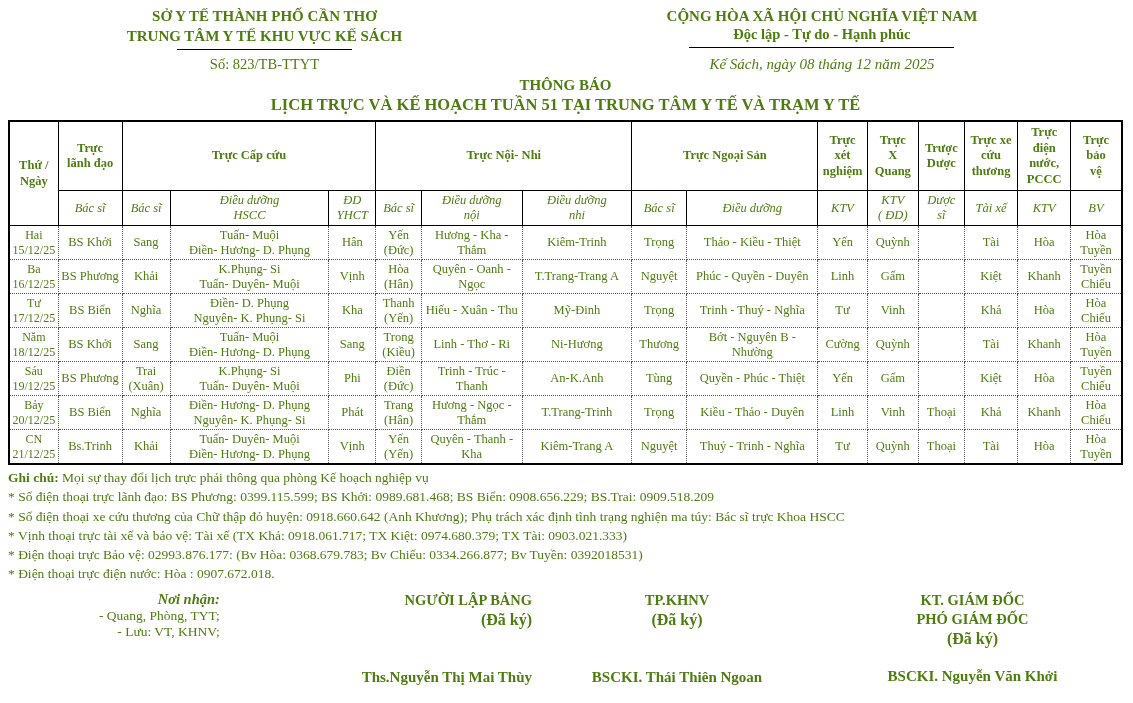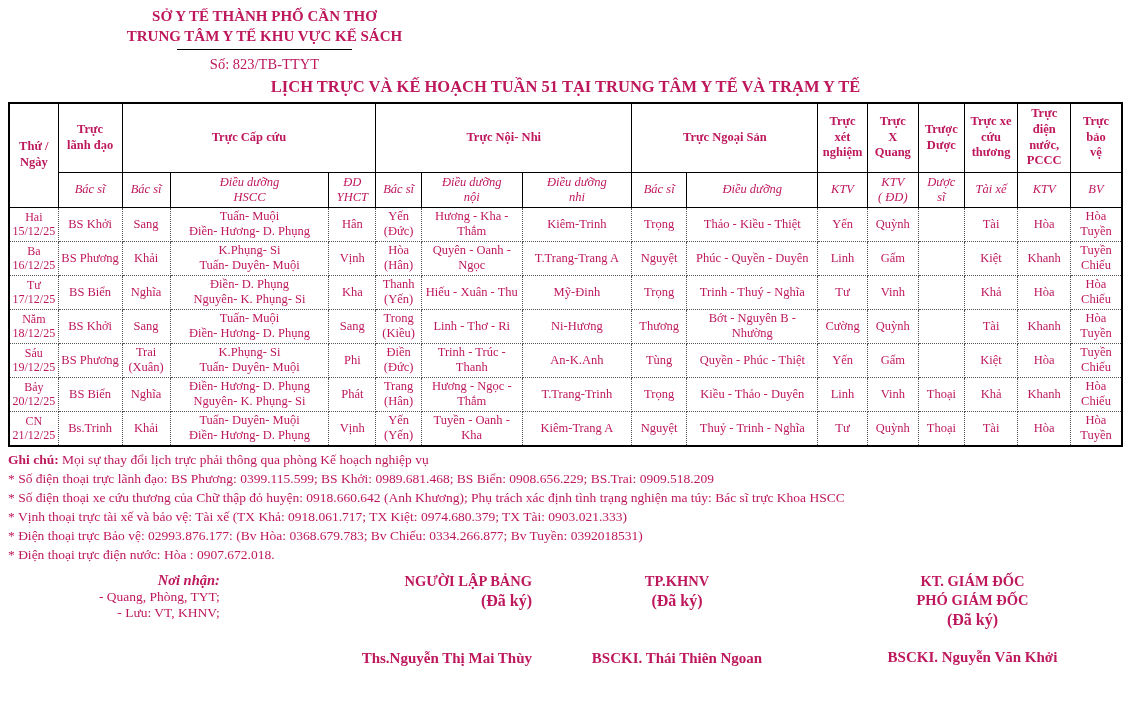--- a/index.html
+++ b/index.html
@@ -1,18 +1,18 @@
 <!DOCTYPE html>
 <html><head>
 <meta charset="utf-8">
 <style>
   html,body{margin:0;padding:0;background:#fff;}
   .page{
     width:1133px;height:703px;box-sizing:border-box;
-    padding:6px 10px 0 8px;background:#fff;color:#be185d;
+    padding:6px 10px 0 8px;background:#fff;color:#4d7c0f;
     font-family:"Liberation Serif","DejaVu Serif",serif;
     font-size:13px;overflow:hidden;position:relative;
   }
   
   .doc-header{display:flex;width:100%;}
   .dh-left{width:46%;text-align:center;}
   .dh-right{width:54%;text-align:center;}
   .dh-bold{font-weight:bold;font-size:15px;line-height:1.35;}
   .dh-rule{width:175px;border-bottom:1.5px solid #000;margin:1px auto 3px auto;height:1px;}
   .dh-rule2{width:265px;border-bottom:1.5px solid #000;margin:1px auto 3px auto;height:1px;}
@@ -63,23 +63,30 @@
 
 <div class="page">
 
   <div class="doc-header">
     <div class="dh-left">
       <div class="dh-bold">SỞ Y TẾ THÀNH PHỐ CẦN THƠ</div>
       <div class="dh-bold">TRUNG TÂM Y TẾ KHU VỰC KẾ SÁCH</div>
       <div class="dh-rule"></div>
       <div class="doc-number">Số:  823/TB-TTYT</div>
     </div>
+    <div class="dh-right">
+      <div class="dh-bold">CỘNG HÒA XÃ HỘI CHỦ NGHĨA VIỆT NAM</div>
+      <div><span class="motto">Độc lập - Tự do - Hạnh phúc</span></div>
+      <div class="dh-rule2"></div>
+      <div class="date-line">Kế Sách, ngày  08 tháng  12 năm 2025</div>
+    </div>
   </div>
 
   <div class="title-block">
+    <div class="title-1">THÔNG BÁO</div>
     <div class="title-2">LỊCH TRỰC VÀ KẾ HOẠCH TUẦN 51 TẠI TRUNG TÂM Y TẾ VÀ TRẠM Y TẾ</div>
   </div>
 
   <table class="sched">
     <colgroup>
       <col style="width:4.3%">
         <col style="width:5.6%">
         <col style="width:4.2%">
       <col style="width:13.9%">
         <col style="width:4.1%">
@@ -284,21 +291,21 @@
         <tr>
           <td class="day">CN
 21/12/25</td>
           <td>Bs.Trinh</td>
           <td>Khải</td>
           <td>Tuấn- Duyên- Muội
 Điền- Hương- D. Phụng</td>
           <td>Vịnh</td>
           <td>Yến
 (Yến)</td>
-          <td>Tuyền - Oanh - Kha</td>
+          <td>Quyên - Thanh - Kha</td>
           <td>Kiêm-Trang A</td>
           <td>Nguyệt</td>
           <td>Thuỷ - Trinh - Nghĩa</td>
           <td>Tư</td>
           <td>Quỳnh</td>
           <td>Thoại</td>
           <td>Tài</td>
           <td>Hòa</td>
           <td>Hòa
 Tuyền</td>

